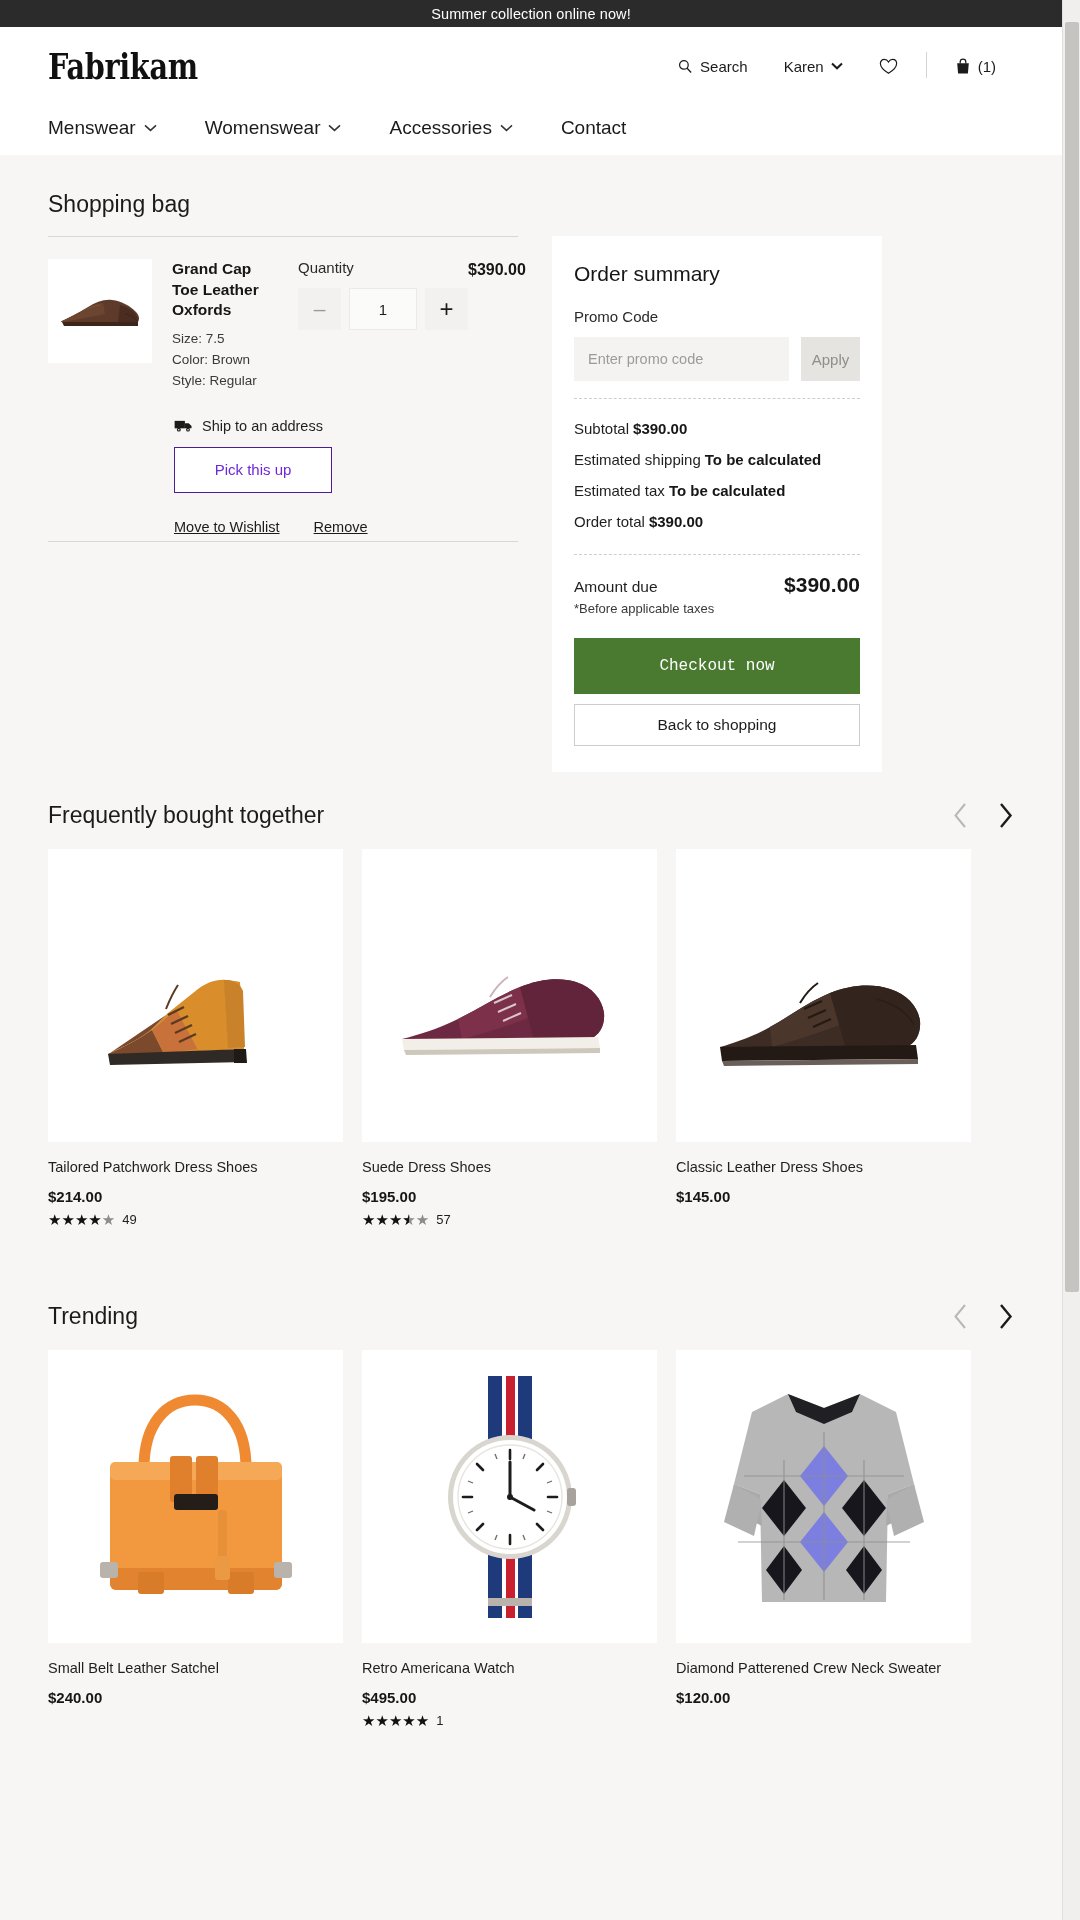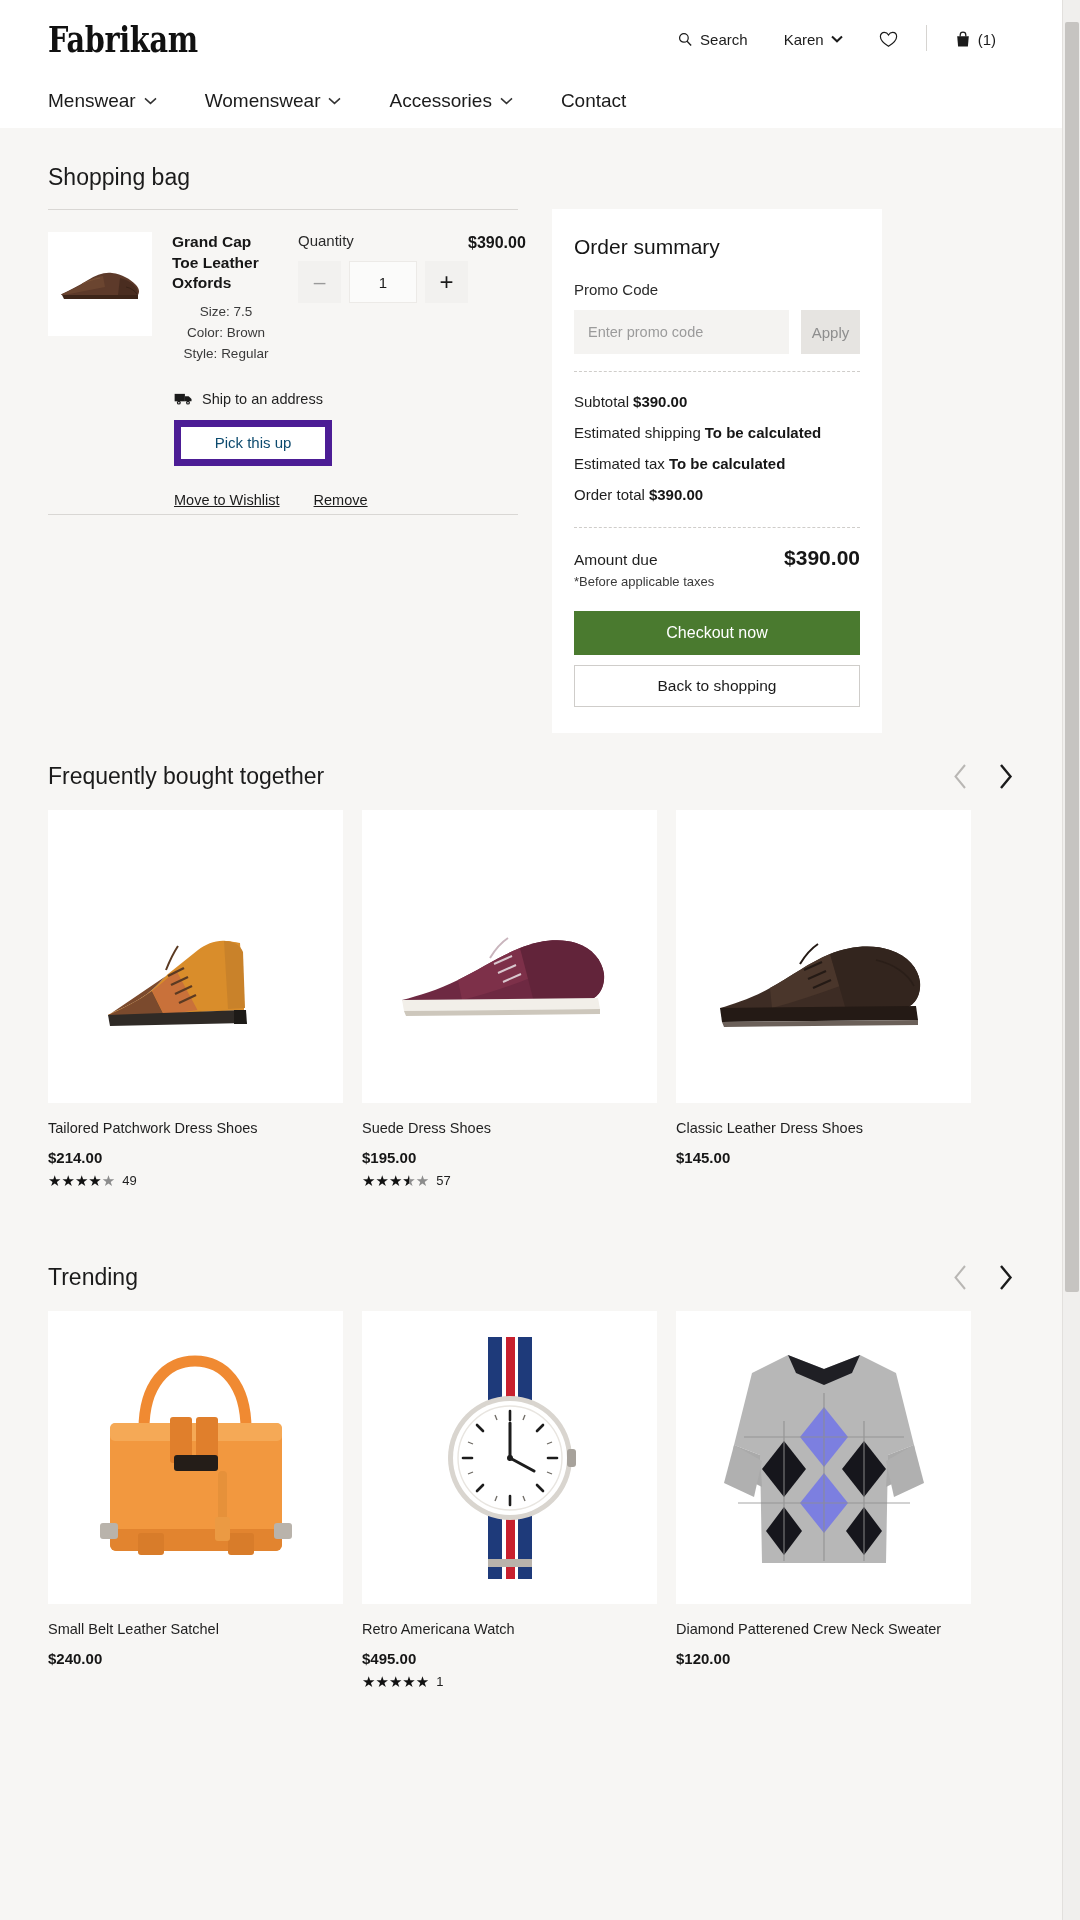--- a/index.html
+++ b/index.html
@@ -142,21 +142,20 @@
     color: #161616;
     line-height: 1.33;
     width: 108px;
   }
   .li-attrs {
     margin-top: 7px;
     font-size: 13.5px;
     color: #3a3a3a;
     line-height: 1.58;
     font-weight: 400;
-    text-align: center;
   }
   .qty-block { margin-left: 18px; width: 170px; }
   .qty-label { font-size: 15px; color: #2a2a2a; margin-bottom: 12px; }
   .qty-ctrl { display: flex; align-items: stretch; gap: 8px; }
   .qty-btn {
     width: 46px; height: 42px;
     background: #f2f1ef;
     border: none;
     display: flex; align-items: center; justify-content: center;
     font-size: 21px; color: #9a9a9a;
@@ -184,23 +183,23 @@
     display: flex; align-items: center; gap: 9px;
     margin-top: 26px;
     font-size: 14.5px;
     color: #1f1f1f;
     margin-left: 126px;
   }
   .pickup-btn {
     margin-top: 13px;
     margin-left: 126px;
     width: 158px; height: 46px;
-    border: 7px solid #4c1d95;
+    border: 1px solid #4c1d95;
     background: #ffffff;
-    color: #0c4a6e;
+    color: #6d28d9;
     font-size: 15px;
     cursor: pointer;
     font-family: "Liberation Sans", sans-serif;
   }
   .li-links {
     display: flex; gap: 34px;
     margin-top: 26px;
     margin-left: 126px;
     margin-bottom: 6px;
     text-align: right;
@@ -261,27 +260,27 @@
     display: flex;
     align-items: baseline;
     justify-content: space-between;
     padding-top: 4px;
   }
   .amount-lbl { font-size: 15.5px; color: #1f1f1f; }
   .amount-val { font-size: 21px; font-weight: 700; color: #161616; }
   .before-tax { font-size: 13px; color: #3a3a3a; margin-top: 4px; }
   .checkout-btn {
     margin-top: 22px;
-    width: 100%; height: 44px;
+    width: 100%; height: 56px;
     background: #4a7a2f;
     border: none;
     color: #ffffff;
     font-size: 16px;
     cursor: pointer;
-    font-family: Liberation Sans, sans-serif;
+    font-family: Liberation Mono, monospace;
   }
   .back-btn {
     margin-top: 10px;
     width: 100%; height: 42px;
     background: #ffffff;
     border: 1px solid #cfcdca;
     color: #1b1b1b;
     font-size: 15.5px;
     cursor: pointer;
     font-family: "Liberation Sans", sans-serif;
@@ -364,20 +363,23 @@
 
   
   .art { width: 100%; height: 100%; display: block; }
 </style>
 </head>
 <body>
 
 <div class="viewport">
 <div class="page">
 
+  <div class="promo-bar">
+    <span>Summer collection online now!</span>
+  </div>
 
   <div class="site-header">
     <div class="header-top">
       <div class="brand">Fabrikam</div>
       <div class="header-actions">
 
         <div class="hdr-btn">
           <span>
             <svg class="icon-svg" width="15" height="15" viewBox="0 0 16 16">
               <circle cx="6.3" cy="6.3" r="4.6" fill="none" stroke="#1b1b1b" stroke-width="1.3"></circle>

